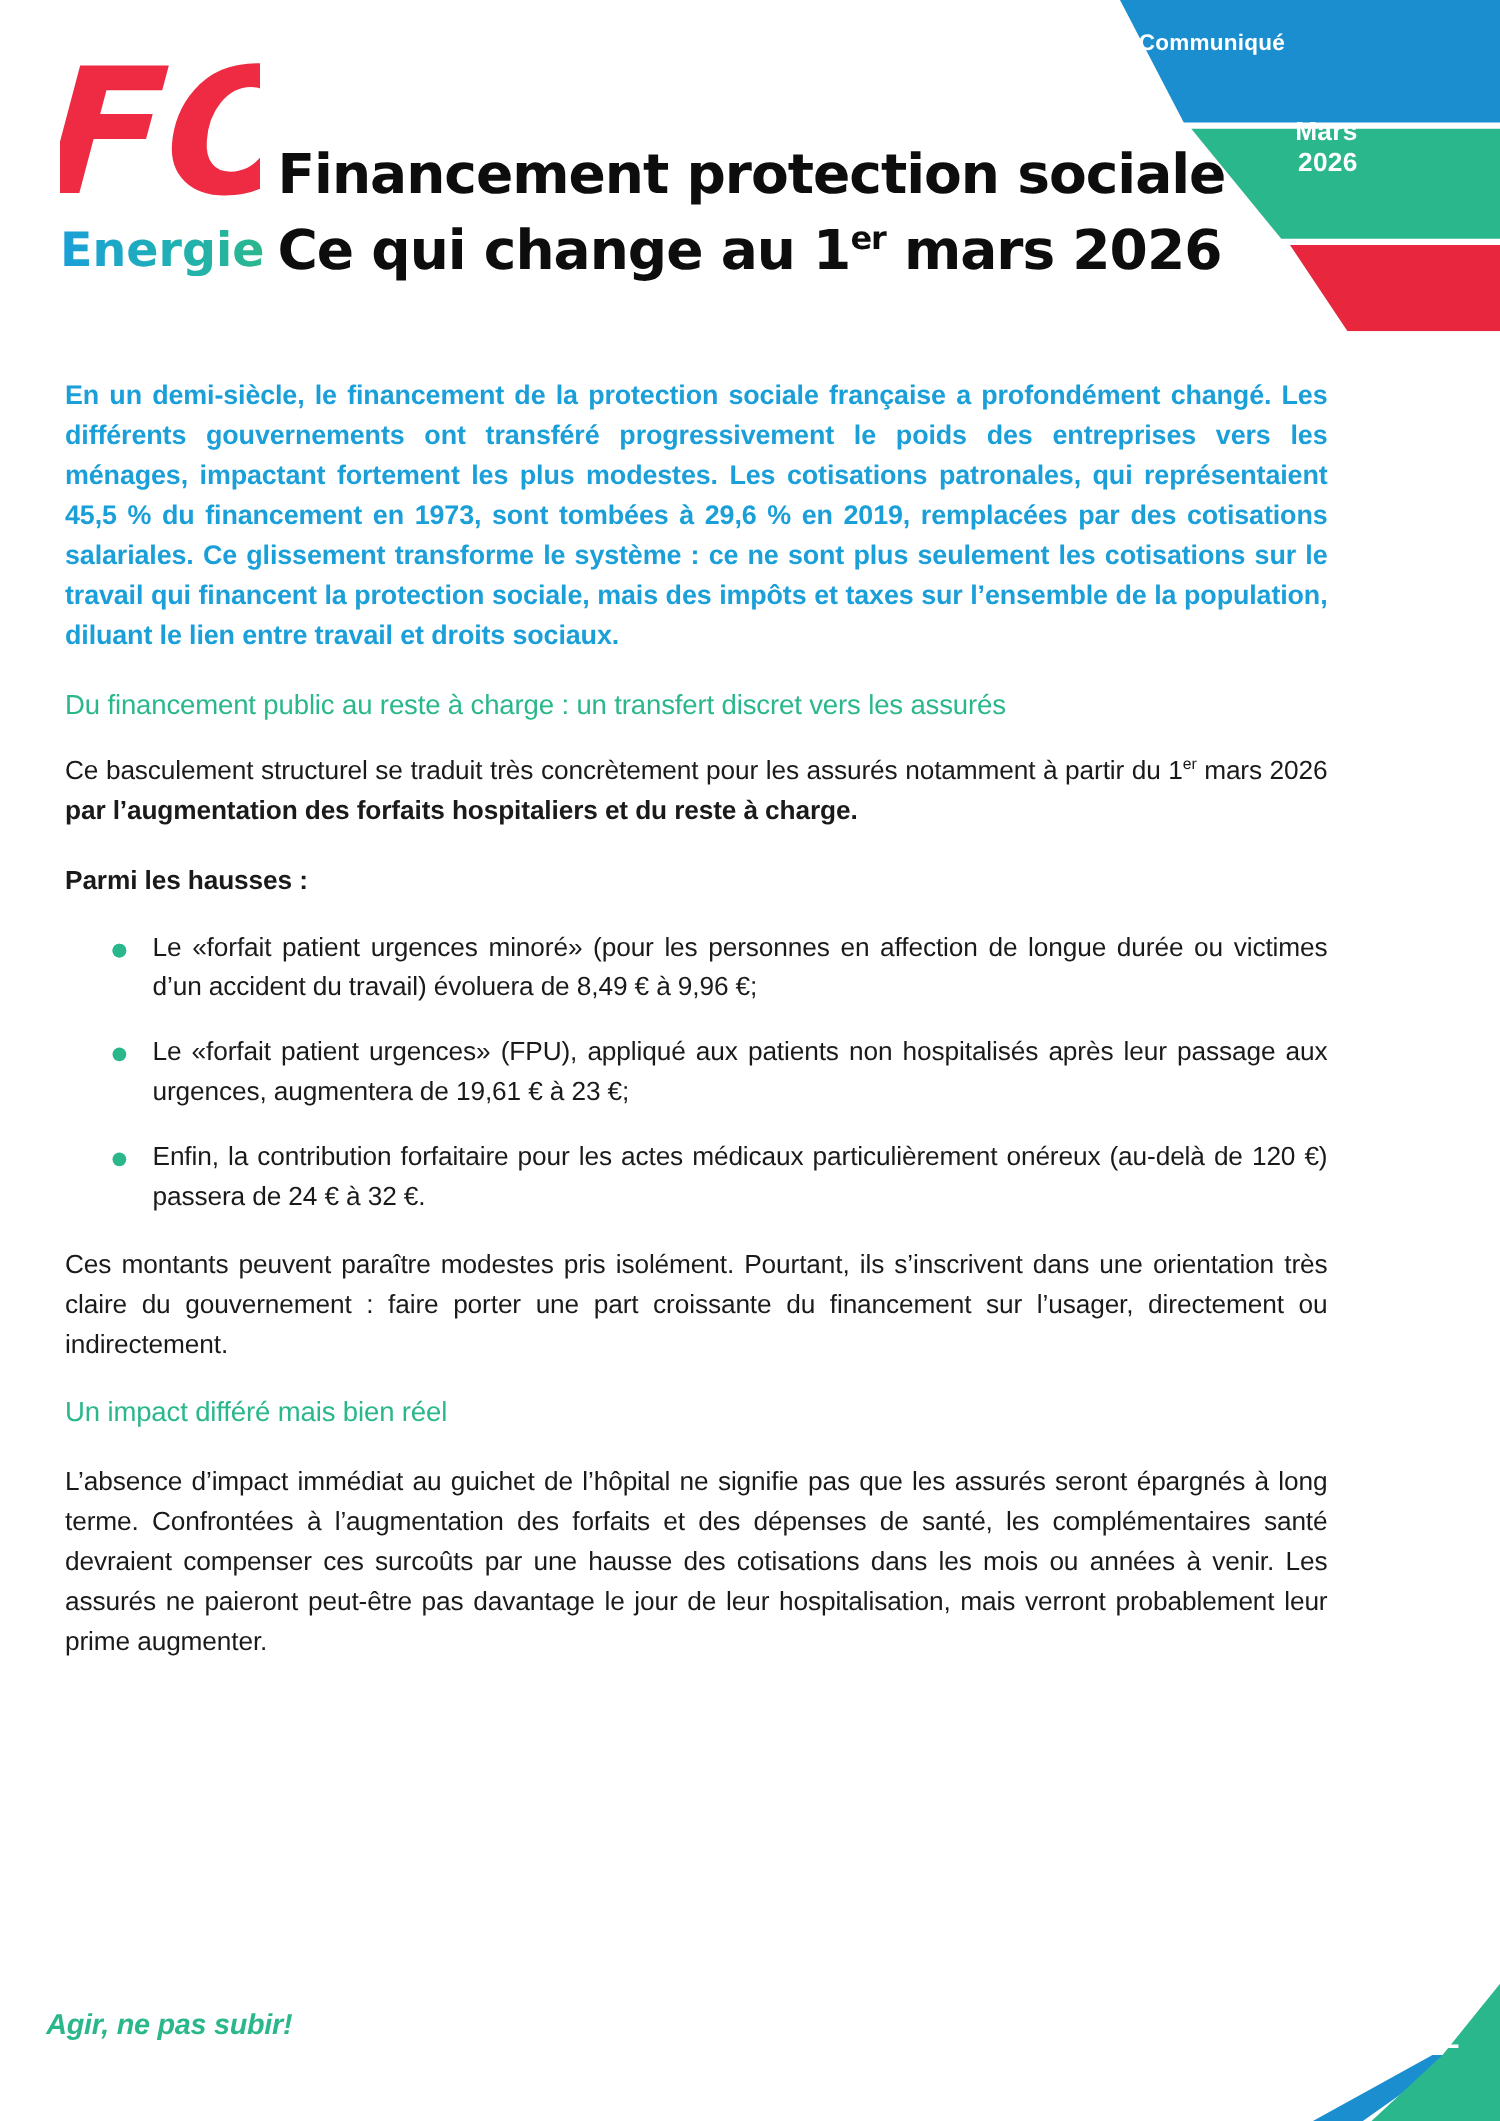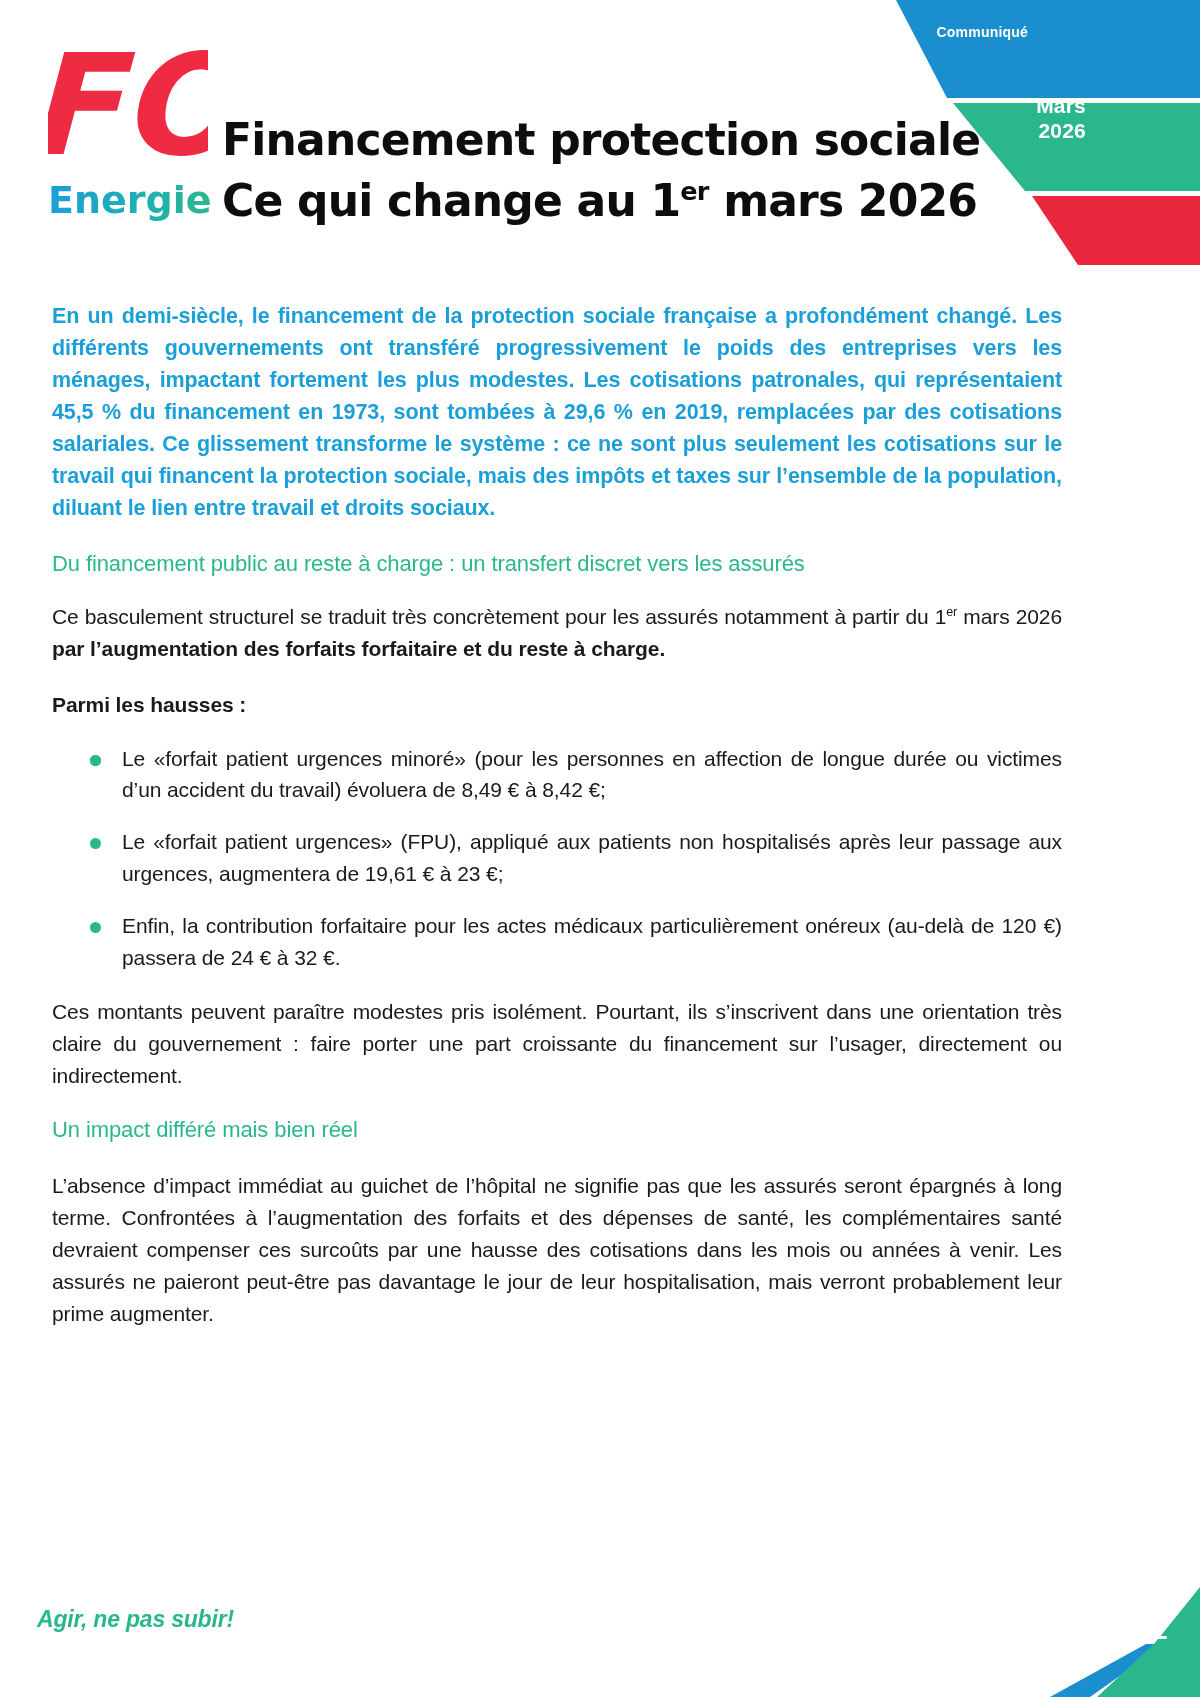--- a/index.html
+++ b/index.html
@@ -38,21 +38,21 @@
   .corner-label {
     position: absolute;
     color: #ffffff;
     font-weight: bold;
     letter-spacing: 0.2px;
     line-height: 1.18;
   }
   .corner-label-communique {
     top: 24px;
     right: 172px;
-    font-size: 14px;
+    font-size: 18px;
   }
   .corner-label-date {
     top: 94px;
     right: 114px;
     font-size: 21px;
     text-align: right;
   }
 
   
   .logo-block {
@@ -241,31 +241,31 @@
       <div class="title-line title-line-2"><span>Ce qui change au 1</span><sup>er</sup><span> mars 2026</span></div>
     </div>
   </div>
 
   <div class="content">
 
     <p class="intro">En un demi-siècle, le financement de la protection sociale française a profondément changé. Les différents gouvernements ont transféré progressivement le poids des entreprises vers les ménages, impactant fortement les plus modestes. Les cotisations patronales, qui représentaient 45,5 % du financement en 1973, sont tombées à 29,6 % en 2019, remplacées par des cotisations salariales. Ce glissement transforme le système : ce ne sont plus seulement les cotisations sur le travail qui financent la protection sociale, mais des impôts et taxes sur l’ensemble de la population, diluant le lien entre travail et droits sociaux.</p>
 
     <h2 class="section-heading">Du financement public au reste à charge : un transfert discret vers les assurés</h2>
 
-    <p class="body-text"><span>Ce basculement structurel se traduit très concrètement pour les assurés notamment à partir du 1</span><sup>er</sup><span> mars 2026 </span><b>par l’augmentation des forfaits forfaitaire et du reste à charge.</b></p>
+    <p class="body-text"><span>Ce basculement structurel se traduit très concrètement pour les assurés notamment à partir du 1</span><sup>er</sup><span> mars 2026 </span><b>par l’augmentation des forfaits hospitaliers et du reste à charge.</b></p>
 
     <p class="body-text parmi">Parmi les hausses :</p>
 
     <ul class="bullet-list">
       <li class="bullet-item">
         <span class="bullet-dot"></span>
       </li>
       <li class="bullet-item">
         <span class="bullet-dot"></span>
-        <span class="bullet-text">Le «forfait patient urgences minoré» (pour les personnes en affection de longue durée ou victimes d’un accident du travail) évoluera de 8,49 € à 8,42 €;</span>
+        <span class="bullet-text">Le «forfait patient urgences minoré» (pour les personnes en affection de longue durée ou victimes d’un accident du travail) évoluera de 8,49 € à 9,96 €;</span>
       </li>
       <li class="bullet-item">
         <span class="bullet-dot"></span>
         <span class="bullet-text">Le «forfait patient urgences» (FPU), appliqué aux patients non hospitalisés après leur passage aux urgences, augmentera de 19,61 € à 23 €;</span>
       </li>
       <li class="bullet-item">
         <span class="bullet-dot"></span>
         <span class="bullet-text">Enfin, la contribution forfaitaire pour les actes médicaux particulièrement onéreux (au-delà de 120 €) passera de 24 € à 32 €.</span>
       </li>
     </ul>

